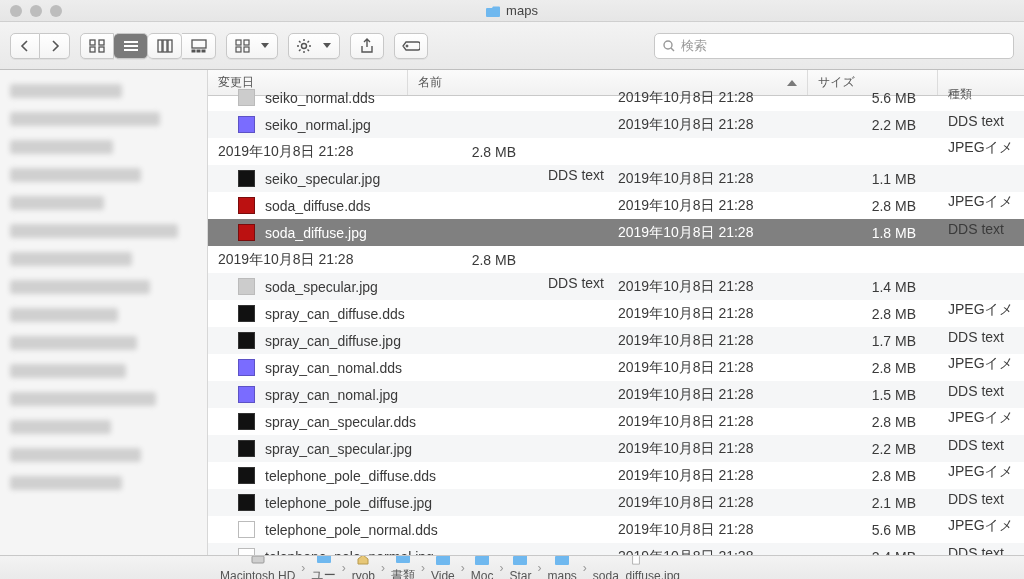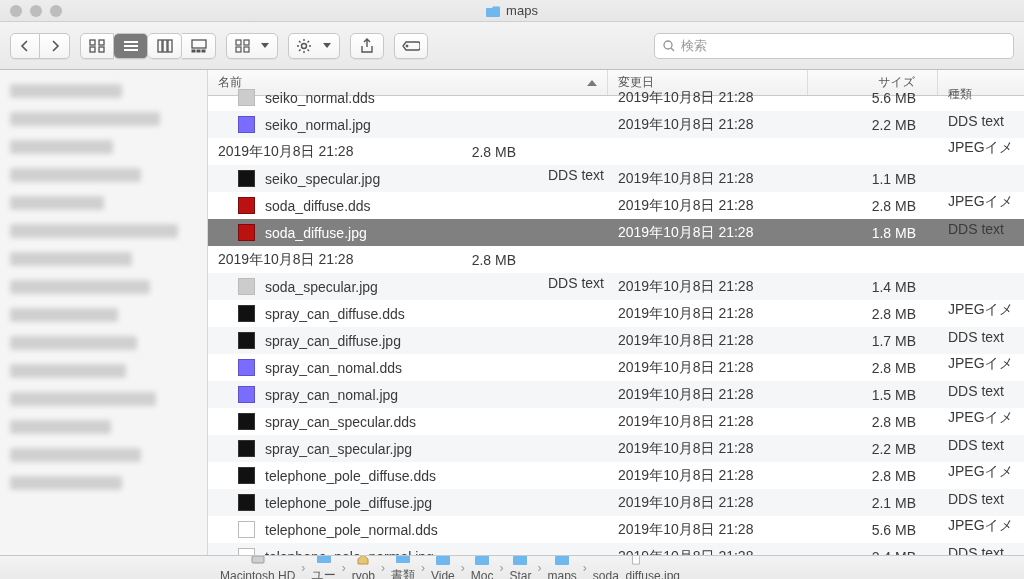--- a/index.html
+++ b/index.html
@@ -38,21 +38,21 @@
   .sb-item { height: 22px; margin:6px 0; border-radius:3px; }
   .sb-item .blur { display:block; height:14px; background: #d0d0d0; border-radius:3px; filter: blur(2.5px); }
 
   .list { flex:1; display:flex; flex-direction:column; background:#fff; overflow:hidden; }
 
   
   .cols { display:flex; height:26px; background: linear-gradient(#fbfbfb,#f1f1f1); border-bottom:1px solid #c9c9c9; font-size:12px; color:#555; }
   .col { display:flex; align-items:center; padding:0 10px; border-right:1px solid #dcdcdc; }
   .c-name { flex: 0 0 400px; justify-content:space-between;}
   .c-date { flex: 0 0 200px; }
-  .c-size { flex: 0 0 130px; justify-content:flex-end; padding-right:22px;}
+  .c-size { flex: 0 0 130px; padding-right:22px;}
   .c-kind { flex: 1; border-right:none;margin-top:24px;}
   .sort-caret { width:0;height:0;border-left:5px solid transparent;border-right:5px solid transparent;border-bottom:6px solid #7a7a7a; }
 
   .rows { flex:1; overflow:hidden; }
   .row { display:flex; align-items:center; height:27px; font-size:14px; }
   .row.alt { background:#f5f6f7; }
   .row.sel { background:#808080; color:#fff; }
   .row .rc-name { flex:0 0 400px; display:flex; align-items:center; padding-left:30px; gap:10px; overflow:hidden; white-space:nowrap;}
   .row .rc-date { flex:0 0 200px; padding-left:10px;}
   .row .rc-size { flex:0 0 130px; text-align:right; padding-right:22px;}
@@ -231,27 +231,27 @@
       <div class="sb-item">
         <span class="blur" style="width: 70%;"></span>
       </div>
       <div class="sb-item">
         <span class="blur" style="width: 60%;"></span>
       </div>
     </div>
 
   <div class="list">
     <div class="cols">
+      <div class="col c-date">
+          <span>変更日</span>
+        </div>
       <div class="col c-name">
         <span>名前</span>
         <span class="sort-caret"></span>
       </div>
-      <div class="col c-date">
-          <span>変更日</span>
-        </div>
       <div class="col c-size">
           <span>サイズ</span>
         </div>
       <div class="col c-kind">
           <span>種類</span>
         </div>
     </div>
     <div class="rows" id="rows" style="margin-top: -12px;">
         <div class="row">
           <div class="rc-name">

